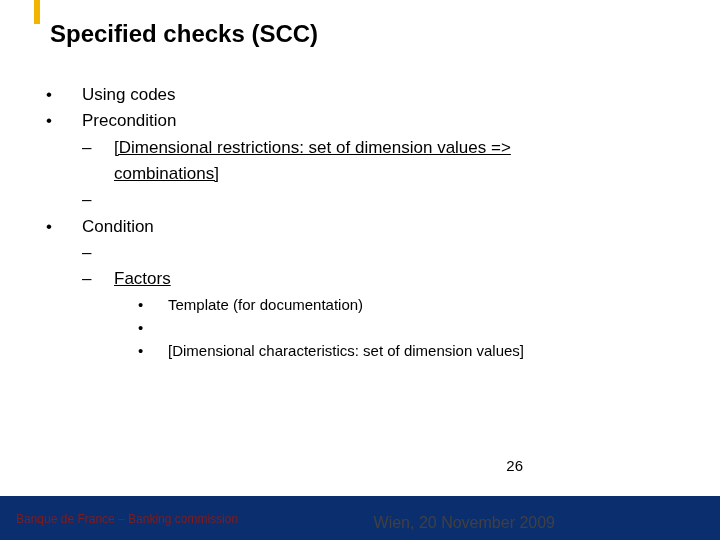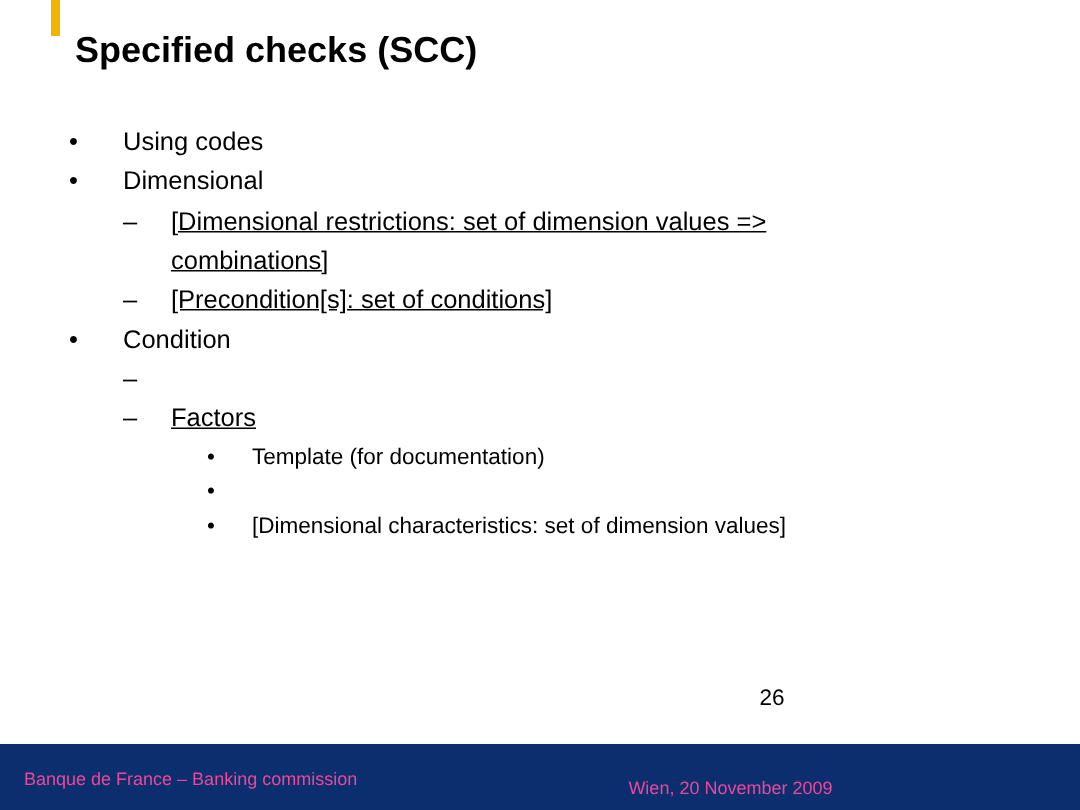--- a/index.html
+++ b/index.html
@@ -20,51 +20,50 @@
   .b2-mark { width: 32px; flex: 0 0 32px; }
   .b2-text { flex: 1; text-decoration: underline; }
 
   .lvl3 { padding-left: 92px; font-size: 15px; }
   .b3-mark { width: 30px; flex: 0 0 30px; }
   .b3-text { flex: 1; }
 
   .pagenum { position: absolute; right: 48px; bottom: 66px; font-size: 15px; }
 
   .footer-band { position: absolute; left: 0; bottom: 0; width: 720px; height: 44px; background: #0b2e6f; }
-  .footer-left  { position: absolute; left: 16px; bottom: 14px; font-size: 12px; color: #ec4899; }
-  .footer-right { position: absolute; right: 16px; bottom: 6px; font-size: 12px; color: #ec4899; text-align: left; line-height: 1.3; }
+  .footer-left  { position: absolute; left: 16px; bottom: 14px; font-size: 12px; color: #7f1d1d; }
+  .footer-right { position: absolute; right: 16px; bottom: 6px; font-size: 16px; color: #404040; text-align: left; line-height: 1.3; }
 </style>
 </head>
 <body>
 
 <div class="slide">
 
   <div class="accent-bar"></div>
 
   <div class="title">Specified checks (SCC)</div>
 
   <div class="body">
 
     <div class="row">
       <div class="b1-mark">•</div>
       <div class="b1-text">Using codes</div>
     </div>
 
     <div class="row">
       <div class="b1-mark">•</div>
-      <div class="b1-text">Dimensional</div>
+      <div class="b1-text">Precondition</div>
     </div>
 
     <div class="row lvl2">
       <div class="b2-mark">–</div>
       <div class="b2-text">[Dimensional restrictions: set of dimension values =&gt; combinations]</div>
     </div>
     <div class="row lvl2">
       <div class="b2-mark">–</div>
-      <div class="b2-text">[Precondition[s]: set of conditions]</div>
     </div>
 
     <div class="row">
       <div class="b1-mark">•</div>
       <div class="b1-text">Condition</div>
     </div>
 
     <div class="row lvl2">
       <div class="b2-mark">–</div>
     </div>

